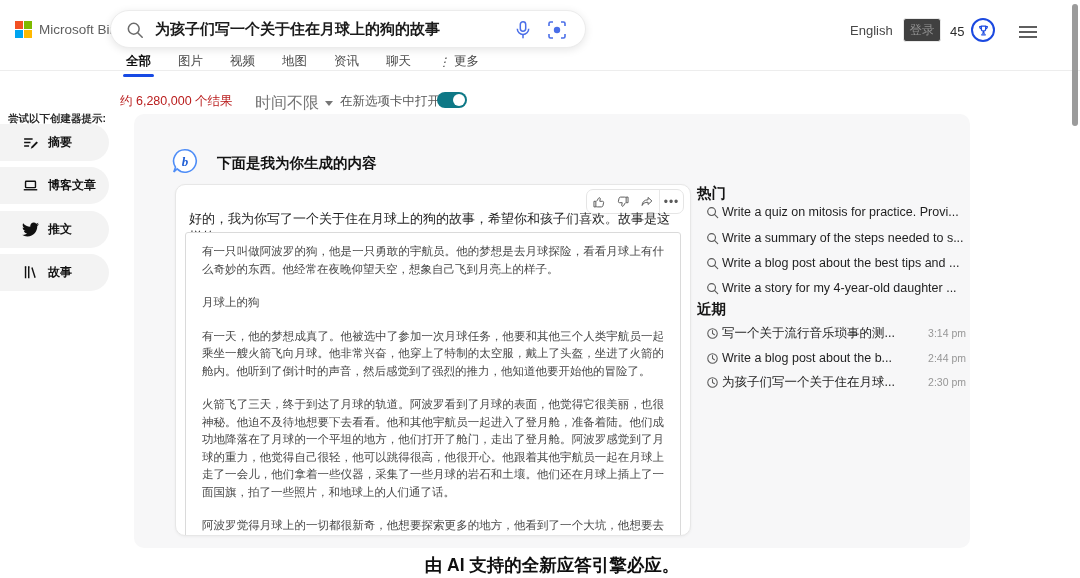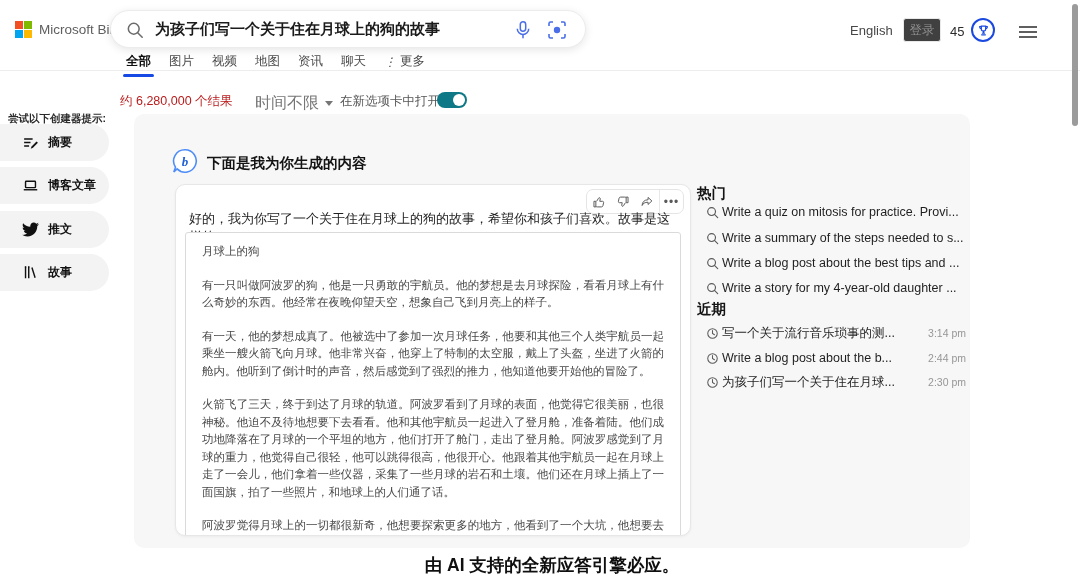--- a/index.html
+++ b/index.html
@@ -27,21 +27,21 @@
   .signin { position:absolute; left:903px; top:18px; width:38px; height:24px; background:#404040;
     border:1px solid #e9e9e9; border-radius:3px; font-size:12.5px; color:#8f8f8f; text-align:center; line-height:22px; cursor:pointer;}
   .points { position:absolute; left:950px; top:24px; font-size:13px; color:#2b2b2b; }
   .rewards { position:absolute; left:971px; top:18px; width:24px; height:24px; border:2px solid #1b49e0;
     border-radius:50%; color:#1b49e0; display:flex; align-items:center; justify-content:center; cursor:pointer; background:#fff;}
   .rewards svg { width:13px; height:13px; }
   .burger { position:absolute; left:1019px; top:26px; width:18px; cursor:pointer; }
   .burger i { display:block; height:2px; background:#5f5f5f; margin-bottom:3px; }
 
   
-  .tabs { position:absolute; left:126px; top:53px; display:flex; gap:18px; font-size:12.5px; color:#4a4a4a; }
+  .tabs { position:absolute; left:126px; top:53px; display:flex; gap:27px; font-size:12.5px; color:#4a4a4a; }
   .tab { position:relative; padding-bottom:12px; cursor:pointer; display:flex; align-items:center; gap:4px; }
   .tab.active { color:#0f0f0f; font-weight:700; }
   .tab.active::after { content:""; position:absolute; left:-3px; right:-3px; bottom:5px; height:3px; background:#174ae4; border-radius:2px; }
   .v-dots::before { content:"⋮"; font-size:12px; color:#4a4a4a; }
   .tabline { position:absolute; left:0; top:70px; width:1080px; height:1px; background:#ededed; }
 
   
   .res-count { position:absolute; left:120px; top:93px; font-size:12.5px; color:#b91c1c; }
   .time-filter { position:absolute; left:255px; top:93px; font-size:16px; color:#767676; cursor:pointer; display:flex; align-items:center; gap:6px;}
   .caret { width:0; height:0; border-left:4px solid transparent; border-right:4px solid transparent; border-top:5px solid #767676; }
@@ -53,21 +53,21 @@
   .rail-title { position:absolute; left:8px; top:112px; font-size:10.5px; font-weight:700; color:#2b2b2b; }
   .pill { position:absolute; left:-18px; width:127px; height:37px; background:#f3f3f3; border-radius:19px;
     display:flex; align-items:center; padding-left:40px; gap:9px; cursor:pointer; }
   .pill svg { width:17px; height:17px; color:#111; flex:none; }
   .pill .pl { font-size:12px; font-weight:700; color:#111; }
   .pill1{top:124px;} .pill2{top:167px;} .pill3{top:211px;} .pill4{top:254px;}
 
   
   .container { position:absolute; left:134px; top:114px; width:836px; height:434px; background:#f7f7f8; border-radius:10px; }
   .bing-bubble { position:absolute; left:171px; top:147px; width:28px; height:28px; }
-  .ai-text { position:absolute; left:207px; top:154px; font-size:14.5px; font-weight:700; color:#141414; }
+  .ai-text { position:absolute; left:217px; top:154px; font-size:14.5px; font-weight:700; color:#141414; }
 
   .card { position:absolute; left:175px; top:184px; width:516px; height:352px; background:#fff;
     border:1px solid #e7e7e7; border-radius:10px; box-shadow:0 1px 3px rgba(0,0,0,.05); overflow:hidden; }
   .actions { position:absolute; right:6px; top:4px; height:25px; border:1px solid #e5e5e5; border-radius:7px;
     display:flex; align-items:center; background:#fff; }
   .act-btn { width:24px; height:23px; display:flex; align-items:center; justify-content:center; color:#5a5a5a; cursor:pointer; }
   .act-btn svg { width:14px; height:14px; }
   .act-btn.flip svg { transform:rotate(180deg); }
   .act-more { border-left:1px solid #e8e8e8; font-size:12px; letter-spacing:1px; color:#5a5a5a; }
   .intro { position:absolute; left:13px; top:25px; right:12px; font-size:13px; color:#1f1f1f; }
@@ -222,22 +222,22 @@
       </span>
       <span class="act-btn">
         <svg viewBox="0 0 20 20" fill="none" stroke="currentColor" stroke-width="1.4">
             <path d="M11.5 3.5l5.5 5-5.5 5v-3.2c-4.5 0-7.4 1.8-8.5 4.7.1-4.7 3.1-8.2 8.5-8.2V3.5z" stroke-linejoin="round"></path>
           </svg>
       </span>
       <span class="act-btn act-more">•••</span>
     </div>
     <div class="intro">好的，我为你写了一个关于住在月球上的狗的故事，希望你和孩子们喜欢。故事是这样的：</div>
     <div class="storybox">
+      <p>有一只叫做阿波罗的狗，他是一只勇敢的宇航员。他的梦想是去月球探险，看看月球上有什么奇妙的东西。他经常在夜晚仰望天空，想象自己飞到月亮上的样子。</p>
       <p>月球上的狗</p>
-      <p>有一只叫做阿波罗的狗，他是一只勇敢的宇航员。他的梦想是去月球探险，看看月球上有什么奇妙的东西。他经常在夜晚仰望天空，想象自己飞到月亮上的样子。</p>
       <p>有一天，他的梦想成真了。他被选中了参加一次月球任务，他要和其他三个人类宇航员一起乘坐一艘火箭飞向月球。他非常兴奋，他穿上了特制的太空服，戴上了头盔，坐进了火箭的舱内。他听到了倒计时的声音，然后感觉到了强烈的推力，他知道他要开始他的冒险了。</p>
       <p>火箭飞了三天，终于到达了月球的轨道。阿波罗看到了月球的表面，他觉得它很美丽，也很神秘。他迫不及待地想要下去看看。他和其他宇航员一起进入了登月舱，准备着陆。他们成功地降落在了月球的一个平坦的地方，他们打开了舱门，走出了登月舱。阿波罗感觉到了月球的重力，他觉得自己很轻，他可以跳得很高，他很开心。他跟着其他宇航员一起在月球上走了一会儿，他们拿着一些仪器，采集了一些月球的岩石和土壤。他们还在月球上插上了一面国旗，拍了一些照片，和地球上的人们通了话。</p>
       <p>阿波罗觉得月球上的一切都很新奇，他想要探索更多的地方，他看到了一个大坑，他想要去看看里面有什么。他偷偷地离开了其他宇航员，跑向了那个大坑。他跳进了大坑，他发现了一个惊人的秘密。大坑里面有一座巨大的玻璃穹顶，里面有一片绿色的草地，还有一些小房子，还有一些动物，有猪，有鸟，有鱼。</p>
     </div>
   </div>
 
   <div class="side-title hot-title">热门</div>
   <div class="side-item hot1">
     <svg viewBox="0 0 20 20" fill="none" stroke="currentColor" stroke-width="1.8">
         <circle cx="8.6" cy="8.6" r="6"></circle>

